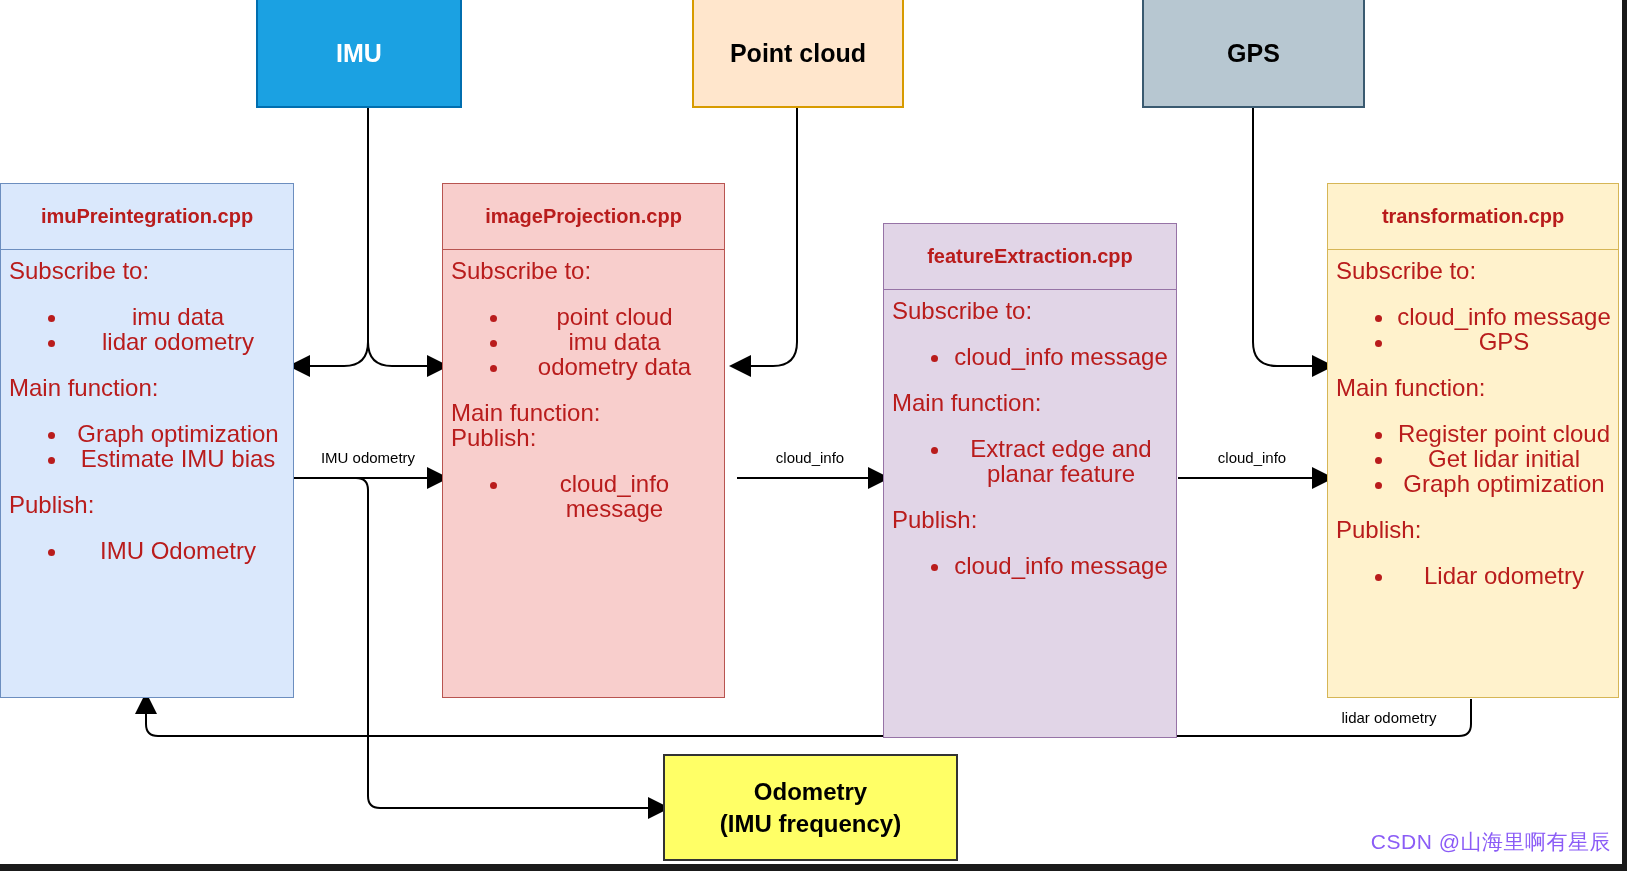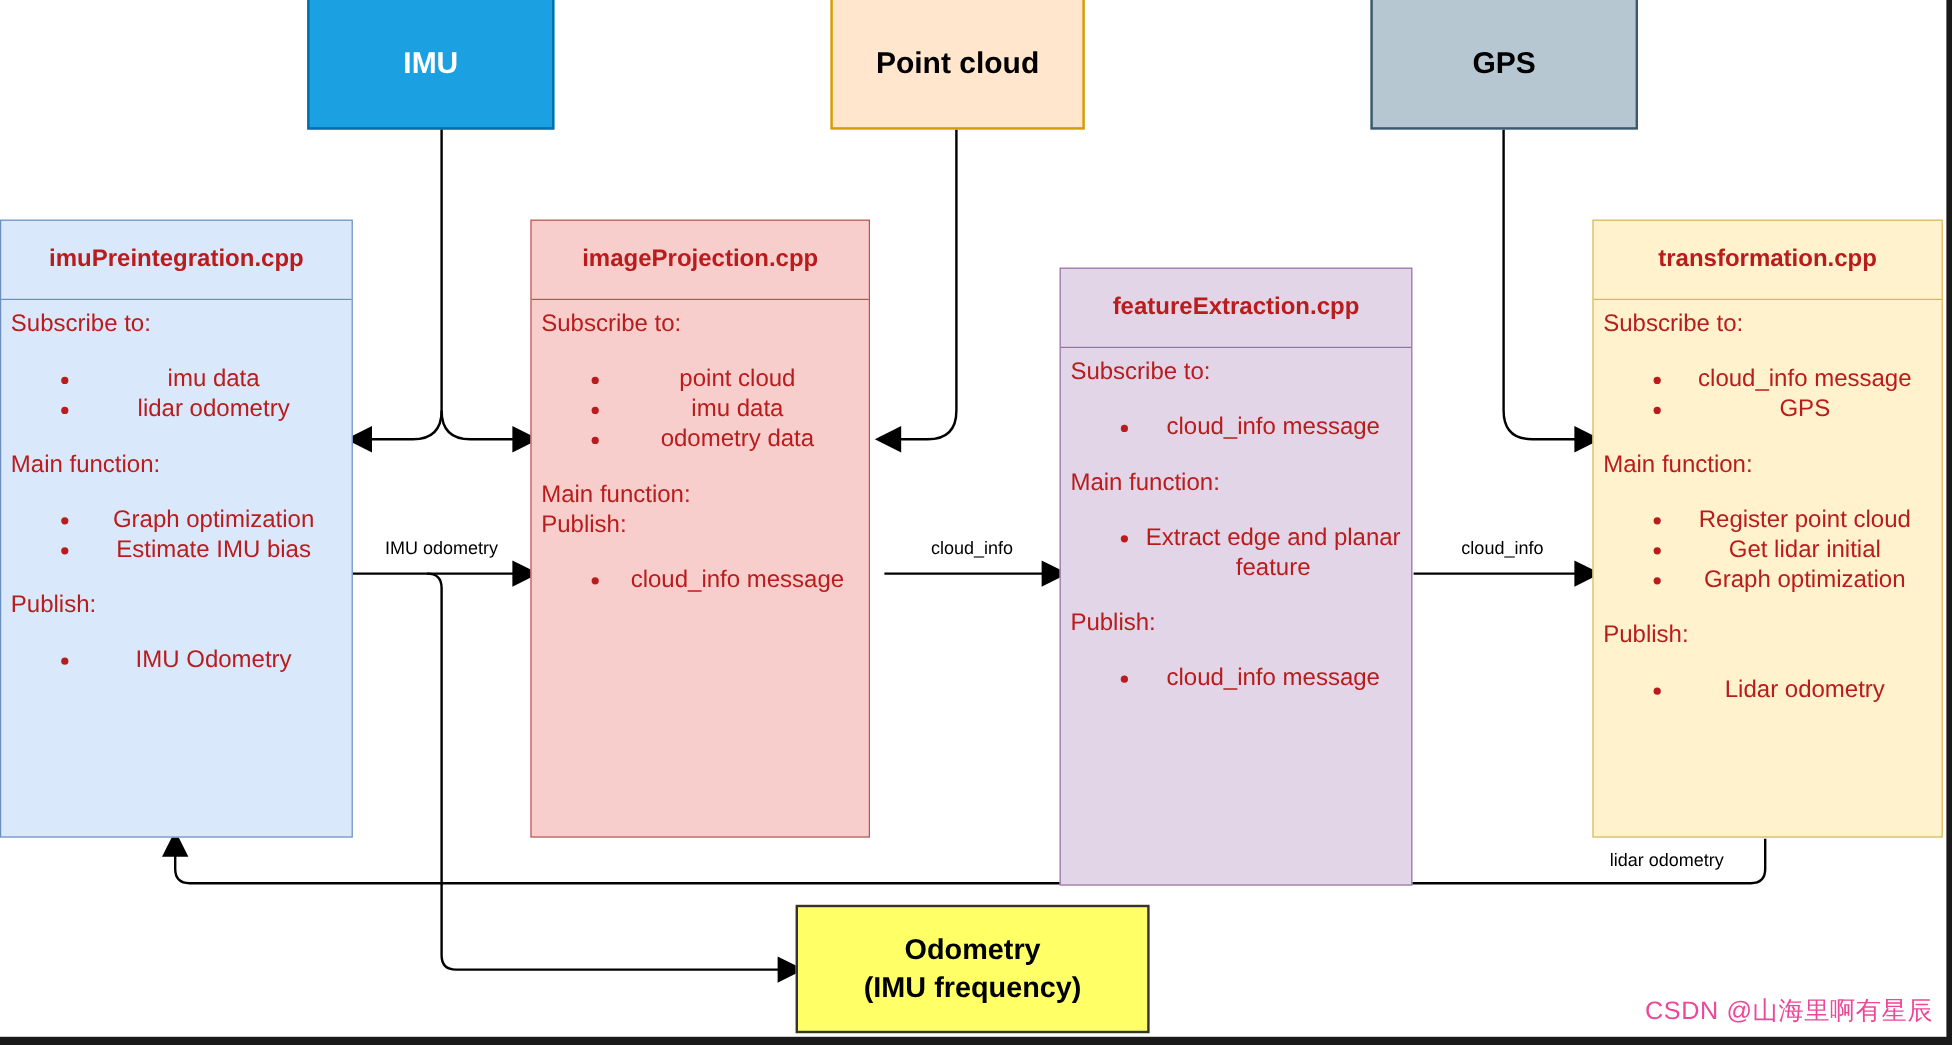--- a/index.html
+++ b/index.html
@@ -23,40 +23,40 @@
   }
   .m0{left:0px;width:294px;background:#dae8fc;border-color:#6c8ebf;}
   .m1{left:442px;width:283px;background:#f8cecc;border-color:#b85450;}
   .m2{left:883px;width:294px;background:#e1d5e7;border-color:#9673a6;margin-top:40px;}
   .m3{left:1327px;width:292px;background:#fff2cc;border-color:#d6b656;}
   .module-title{
     height:66px;display:flex;align-items:center;justify-content:center;
     font-weight:bold;font-size:20px;border-bottom:1px solid;
     border-color:inherit;box-sizing:border-box;
   }
-  .module-body{padding:8px 6px 0 8px;font-size:20px;}
+  .module-body{padding:8px 6px 0 8px;font-size:24px;}
   .module-body p{margin:0;line-height:25px;}
   .module-body ul{margin:21px 0;padding-left:60px;text-align:center;}
   .module-body li{line-height:25px;}
   
   .out{
     position:absolute;left:663px;top:754px;width:295px;height:107px;box-sizing:border-box;
     background:#ffff66;border:2px solid #333333;color:#000;
     display:flex;flex-direction:column;align-items:center;justify-content:center;
     font-weight:bold;font-size:24px;line-height:32px;text-align:left;
   }
   
   #wires{position:absolute;left:0;top:0;pointer-events:none;}
   .edge-label{
     position:absolute;transform:translateX(-50%);font-size:15px;color:#000;
     white-space:nowrap;line-height:20px;background:#ffffff;padding:0 2px;
   }
   
   .watermark{
-    position:absolute;top:828px;right:16px;font-size:21px;color:#ec4899;
+    position:absolute;top:828px;right:16px;font-size:21px;color:#8b5cf6;
     white-space:nowrap;letter-spacing:0.5px;
   }
   .bottom-bar{position:absolute;left:0;bottom:0;width:100%;height:7px;background:#1a1a1a;}
   .right-bar{position:absolute;right:0;top:0;width:5px;height:871px;background:#1a1a1a;}
 </style>
 </head>
 <body>
 
 <div id="canvas">
 

